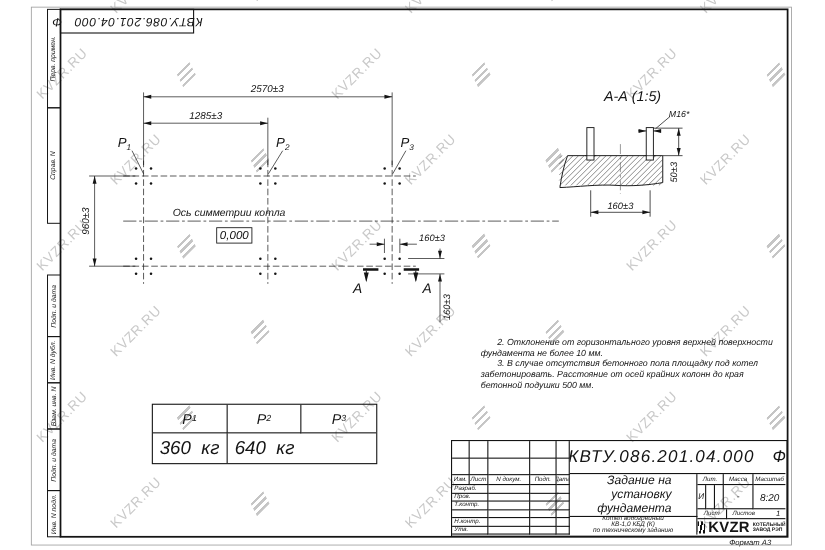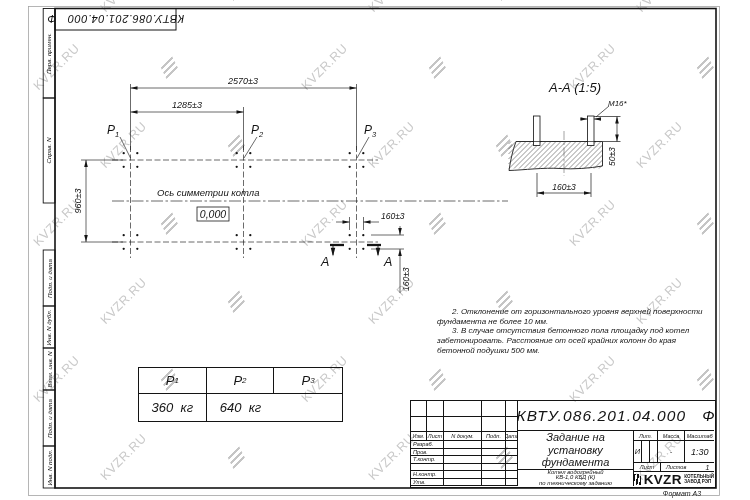--- a/index.html
+++ b/index.html
@@ -22,39 +22,39 @@
   
   .notes{left:437px;top:307px;width:277px;font-size:8px;font-style:italic;line-height:9.7px;}
   .notes p{margin:0;text-indent:15px;}
   
   .ptable{left:138px;top:367px;width:205px;height:55px;border:1.2px solid #141414;
     display:grid;grid-template-columns:1fr 1fr 1fr;grid-template-rows:26px 1fr;box-sizing:border-box;}
   .ptable div{display:flex;align-items:center;justify-content:center;font-style:italic;white-space:pre;}
   .ptable .h{border-bottom:1px solid #141414;font-size:13px;}
   .ptable .h,.ptable .v{border-right:1px solid #141414;}
   .ptable .nr{border-right:none;}
-  .ptable .v{font-size:13px;}
+  .ptable .v{font-size:17px;}
   .ptable sub{font-size:8px;font-style:italic;}
   
   .tb{left:410px;top:400px;width:306px;height:88px;border:1.3px solid #141414;box-sizing:border-box;
     font-style:italic;}
   .tb-left{position:absolute;left:0;top:0;width:107px;height:85.4px;display:grid;
     grid-template-columns:16px 17px 38px 24px 12px;
     grid-template-rows:15.6px 15.6px 8.8px repeat(6,7.55px);}
   .tc{border-right:.8px solid #141414;border-bottom:.8px solid #141414;display:flex;
     align-items:center;justify-content:center;font-size:5.6px;overflow:hidden;}
   .tc.lab{grid-column:span 2;justify-content:flex-start;padding-left:2px;}
   .cell{position:absolute;box-sizing:border-box;border-right:.8px solid #141414;
     border-bottom:.8px solid #141414;display:flex;align-items:center;justify-content:center;
     overflow:hidden;font-size:5.6px;}
   .cell.nr{border-right:none;}
   .cell.nb{border-bottom:none;}
   .doc{left:107px;top:0;width:196.4px;height:30px;border-right:none;font-size:15.5px;
     letter-spacing:1.1px;white-space:pre;}
-  .ttl{left:107px;top:30px;width:116px;height:39px;font-size:11px;line-height:12.5px;text-align:center;}
+  .ttl{left:107px;top:30px;width:116px;height:39px;font-size:11px;line-height:12.5px;text-align:right;}
   .ttl span{display:block;width:70px;}
   .prd{left:107px;top:69px;width:116px;height:16.4px;border-bottom:none;flex-direction:column;
     font-size:5.9px;line-height:5.8px;text-align:center;}
   .litv{font-size:7.5px;}
   .sheets{justify-content:space-between;padding:0 5px;}
   .logo{left:223px;top:71px;width:80.4px;height:14.4px;border:none;gap:2.5px;}
   .lbars{width:7px;height:11px;background:repeating-linear-gradient(100deg,#111 0 1.7px,transparent 1.7px 3.4px);}
   .kvzr{font-size:13.5px;font-weight:bold;font-style:normal;letter-spacing:.3px;}
   .cdesc{font-size:4.6px;line-height:5px;font-style:normal;font-weight:bold;text-align:left;}
   .fmt{left:640px;top:489.5px;width:84px;text-align:center;font-size:7px;font-style:italic;}
@@ -367,21 +367,21 @@
       <div>КВ-1,0 КБД (К)</div>
       <div>по техническому заданию</div>
     </div>
     <div class="cell" style="left:223px;top:30px;width:24px;height:10px">Лит.</div>
     <div class="cell" style="left:247px;top:30px;width:27px;height:10px">Масса</div>
     <div class="cell nr" style="left:274px;top:30px;width:29.4px;height:10px">Масштаб</div>
     <div class="cell litv" style="left:223px;top:40px;width:8px;height:22px">И</div>
     <div class="cell" style="left:231px;top:40px;width:8px;height:22px"></div>
     <div class="cell" style="left:239px;top:40px;width:8px;height:22px"></div>
     <div class="cell litv" style="left:247px;top:40px;width:27px;height:22px">-</div>
-    <div class="cell nr" style="left:274px;top:40px;width:29.4px;height:22px;font-size:9px">1:30</div>
+    <div class="cell nr" style="left:274px;top:40px;width:29.4px;height:22px;font-size:9px">8:20</div>
     <div class="cell" style="left:223px;top:62px;width:27px;height:9px">Лист</div>
     <div class="cell nr sheets" style="left:250px;top:62px;width:53.4px;height:9px">
       <span>Листов</span>
       <span style="font-size:7px">1</span>
     </div>
     <div class="cell nr nb logo">
       <span class="lbars"></span>
       <span class="kvzr">KVZR</span>
       <span class="cdesc">
         <span>КОТЕЛЬНЫЙ</span><br>

